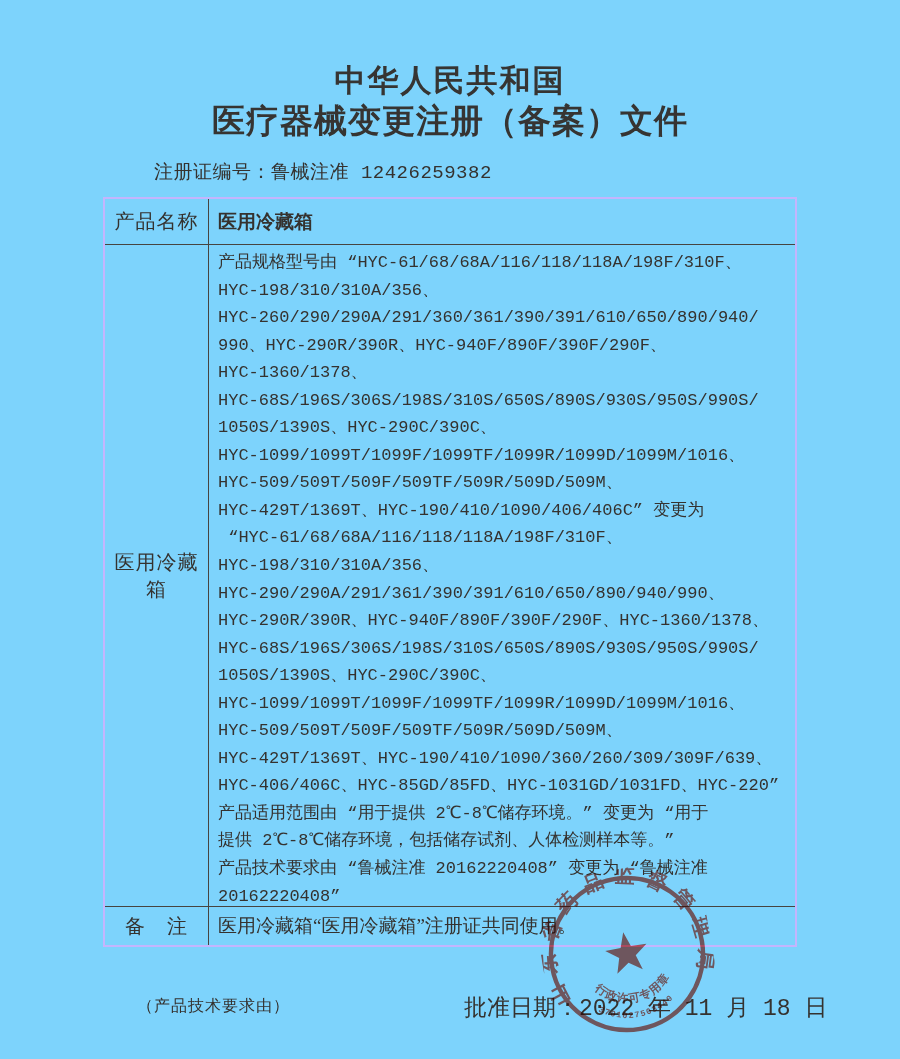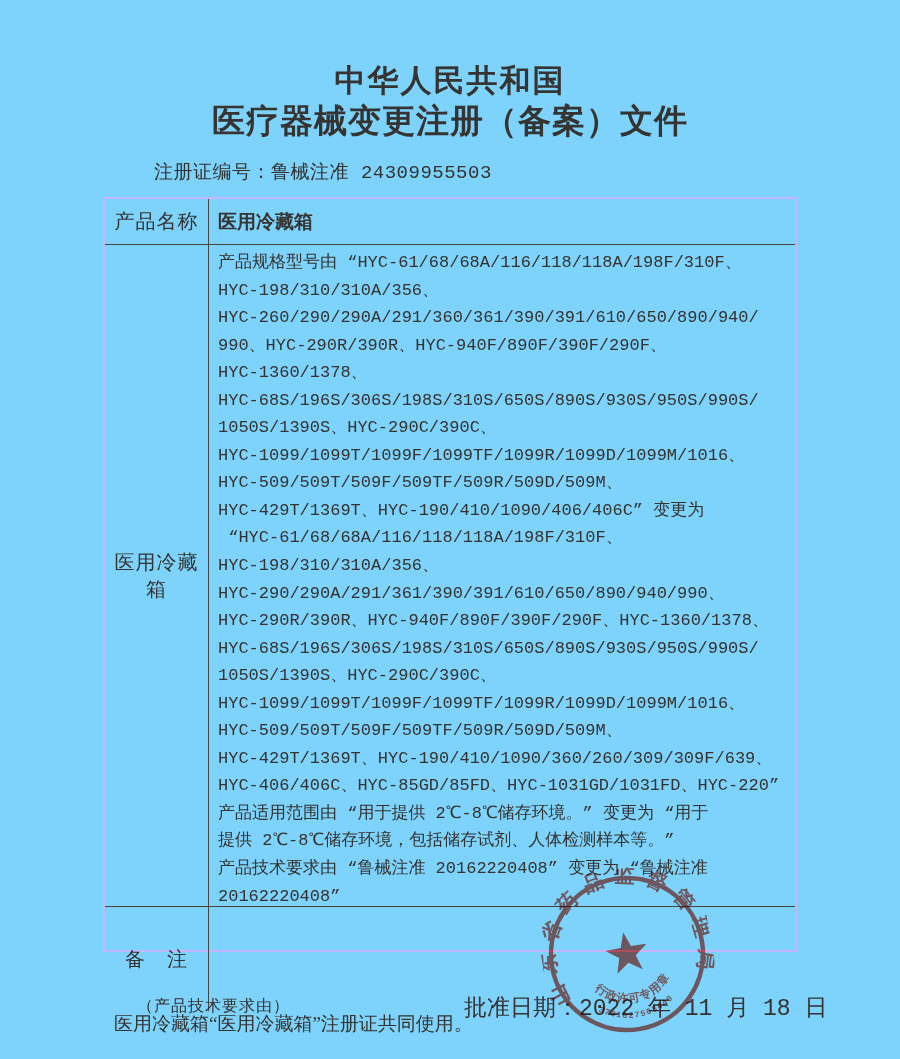--- a/index.html
+++ b/index.html
@@ -26,21 +26,21 @@
   }
   .t-content{flex:1;box-sizing:border-box;padding:0 4px 0 9px;color:#35322f;}
   .row-product{height:45px;}
   .row-product .t-content{display:flex;align-items:center;font-size:19px;font-weight:bold;}
   .row-change{height:662px;}
   .row-change .t-content{
     font-family:"Liberation Mono","DejaVu Sans Mono",monospace;
     font-size:17px;line-height:27.55px;padding-top:4px;white-space:pre-wrap;
     word-break:break-all;
   }
-  .row-note{height:44px;flex-direction:column;}
+  .row-note{height:39px;}
   .row-note .t-content{display:flex;align-items:center;font-size:19px;}
   .footer-dept{position:absolute;left:153px;top:960px;font-size:17px;color:#35322f;}
   .footer-date{position:absolute;left:464px;top:958px;font-size:23px;color:#35322f;
     font-family:"Liberation Mono","DejaVu Sans Mono",monospace;margin-top:34px;}
   .seal-note{position:absolute;left:137px;top:996px;font-size:16px;color:#35322f;letter-spacing:1px;}
   .stamp{
     position:absolute;left:542px;top:869px;width:170px;height:170px;
     opacity:.82;mix-blend-mode:multiply;transform:rotate(-10deg);
   }
   .stamp .ring{fill:none;stroke:var(--stamp-color,#d9473b);stroke-width:4.5px;}
@@ -56,21 +56,21 @@
 </head>
 <body>
 
 <div class="page">
 
   <div class="title-block">
     <div class="title-line1">中华人民共和国</div>
     <div class="title-line2">医疗器械变更注册（备案）文件</div>
   </div>
 
-  <div class="reg-line">注册证编号：鲁械注准 24309955503</div>
+  <div class="reg-line">注册证编号：鲁械注准 12426259382</div>
 
   <div class="doc-table">
     <div class="t-row row-product">
       <div class="t-label">产品名称</div>
       <div class="t-content">医用冷藏箱</div>
     </div>
     <div class="t-row row-change">
       <div class="t-label">医用冷藏箱</div>
       <div class="t-content">产品规格型号由 “HYC-61/68/68A/116/118/118A/198F/310F、
 HYC-198/310/310A/356、

